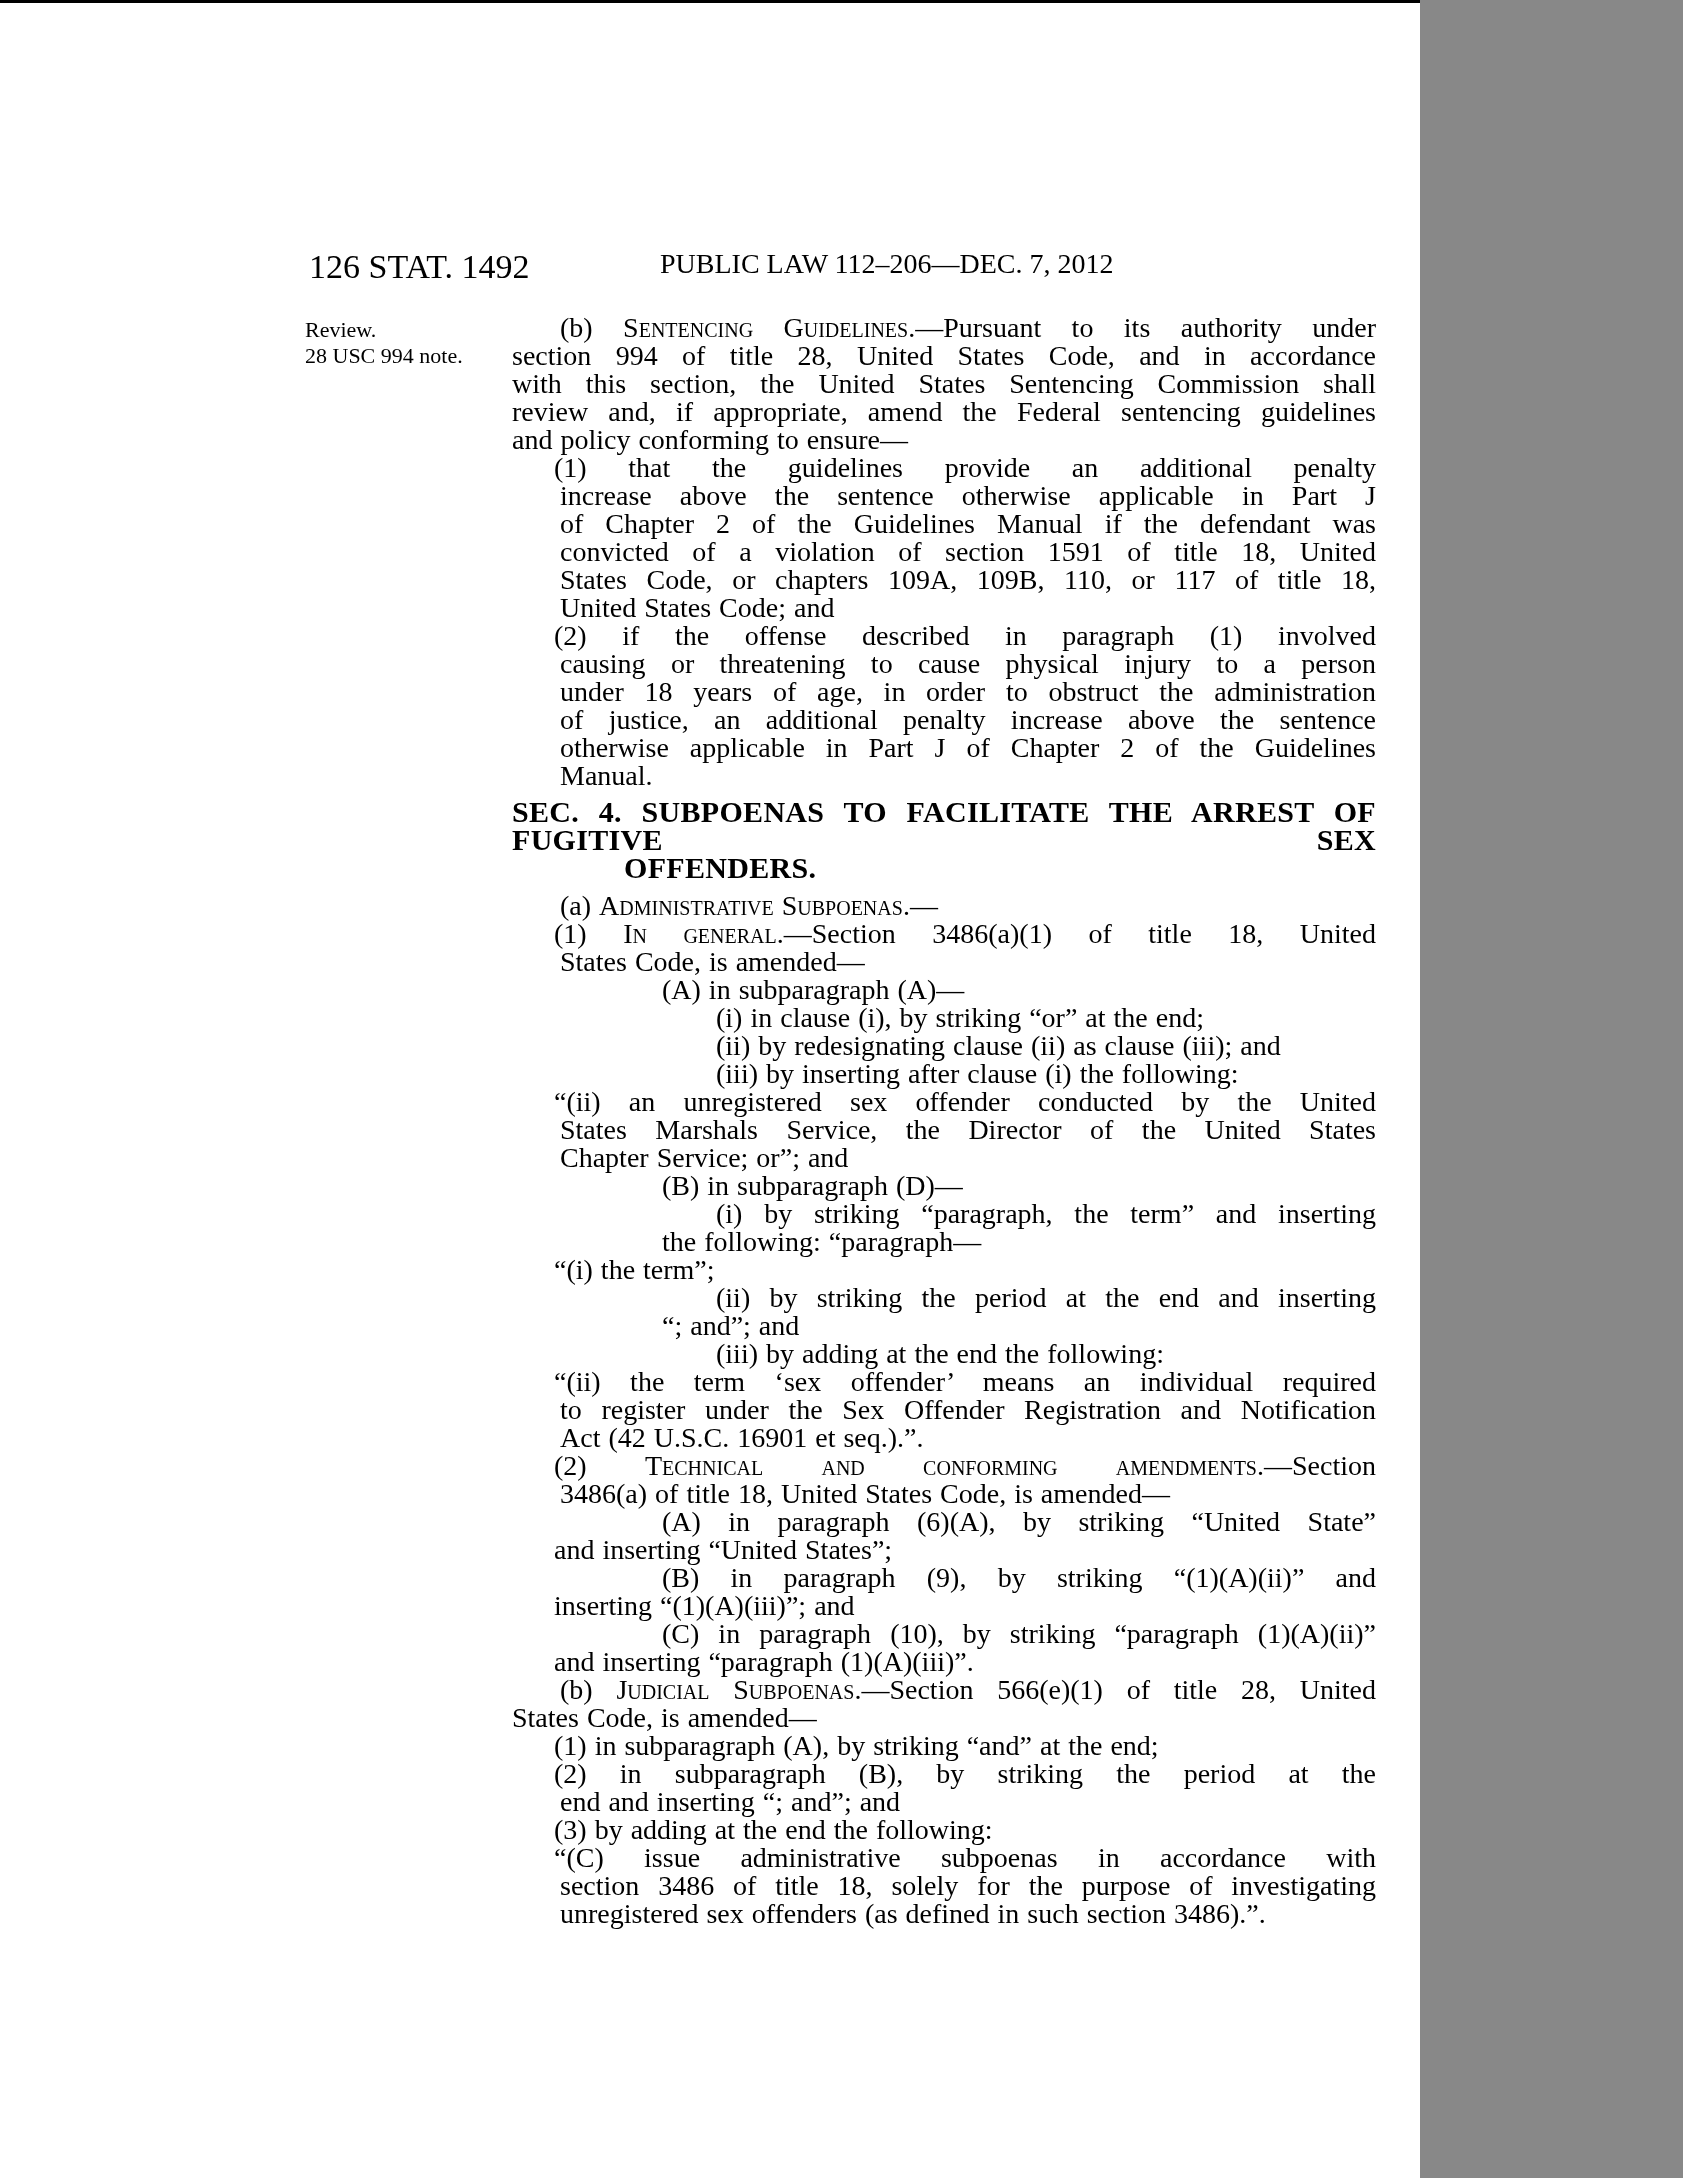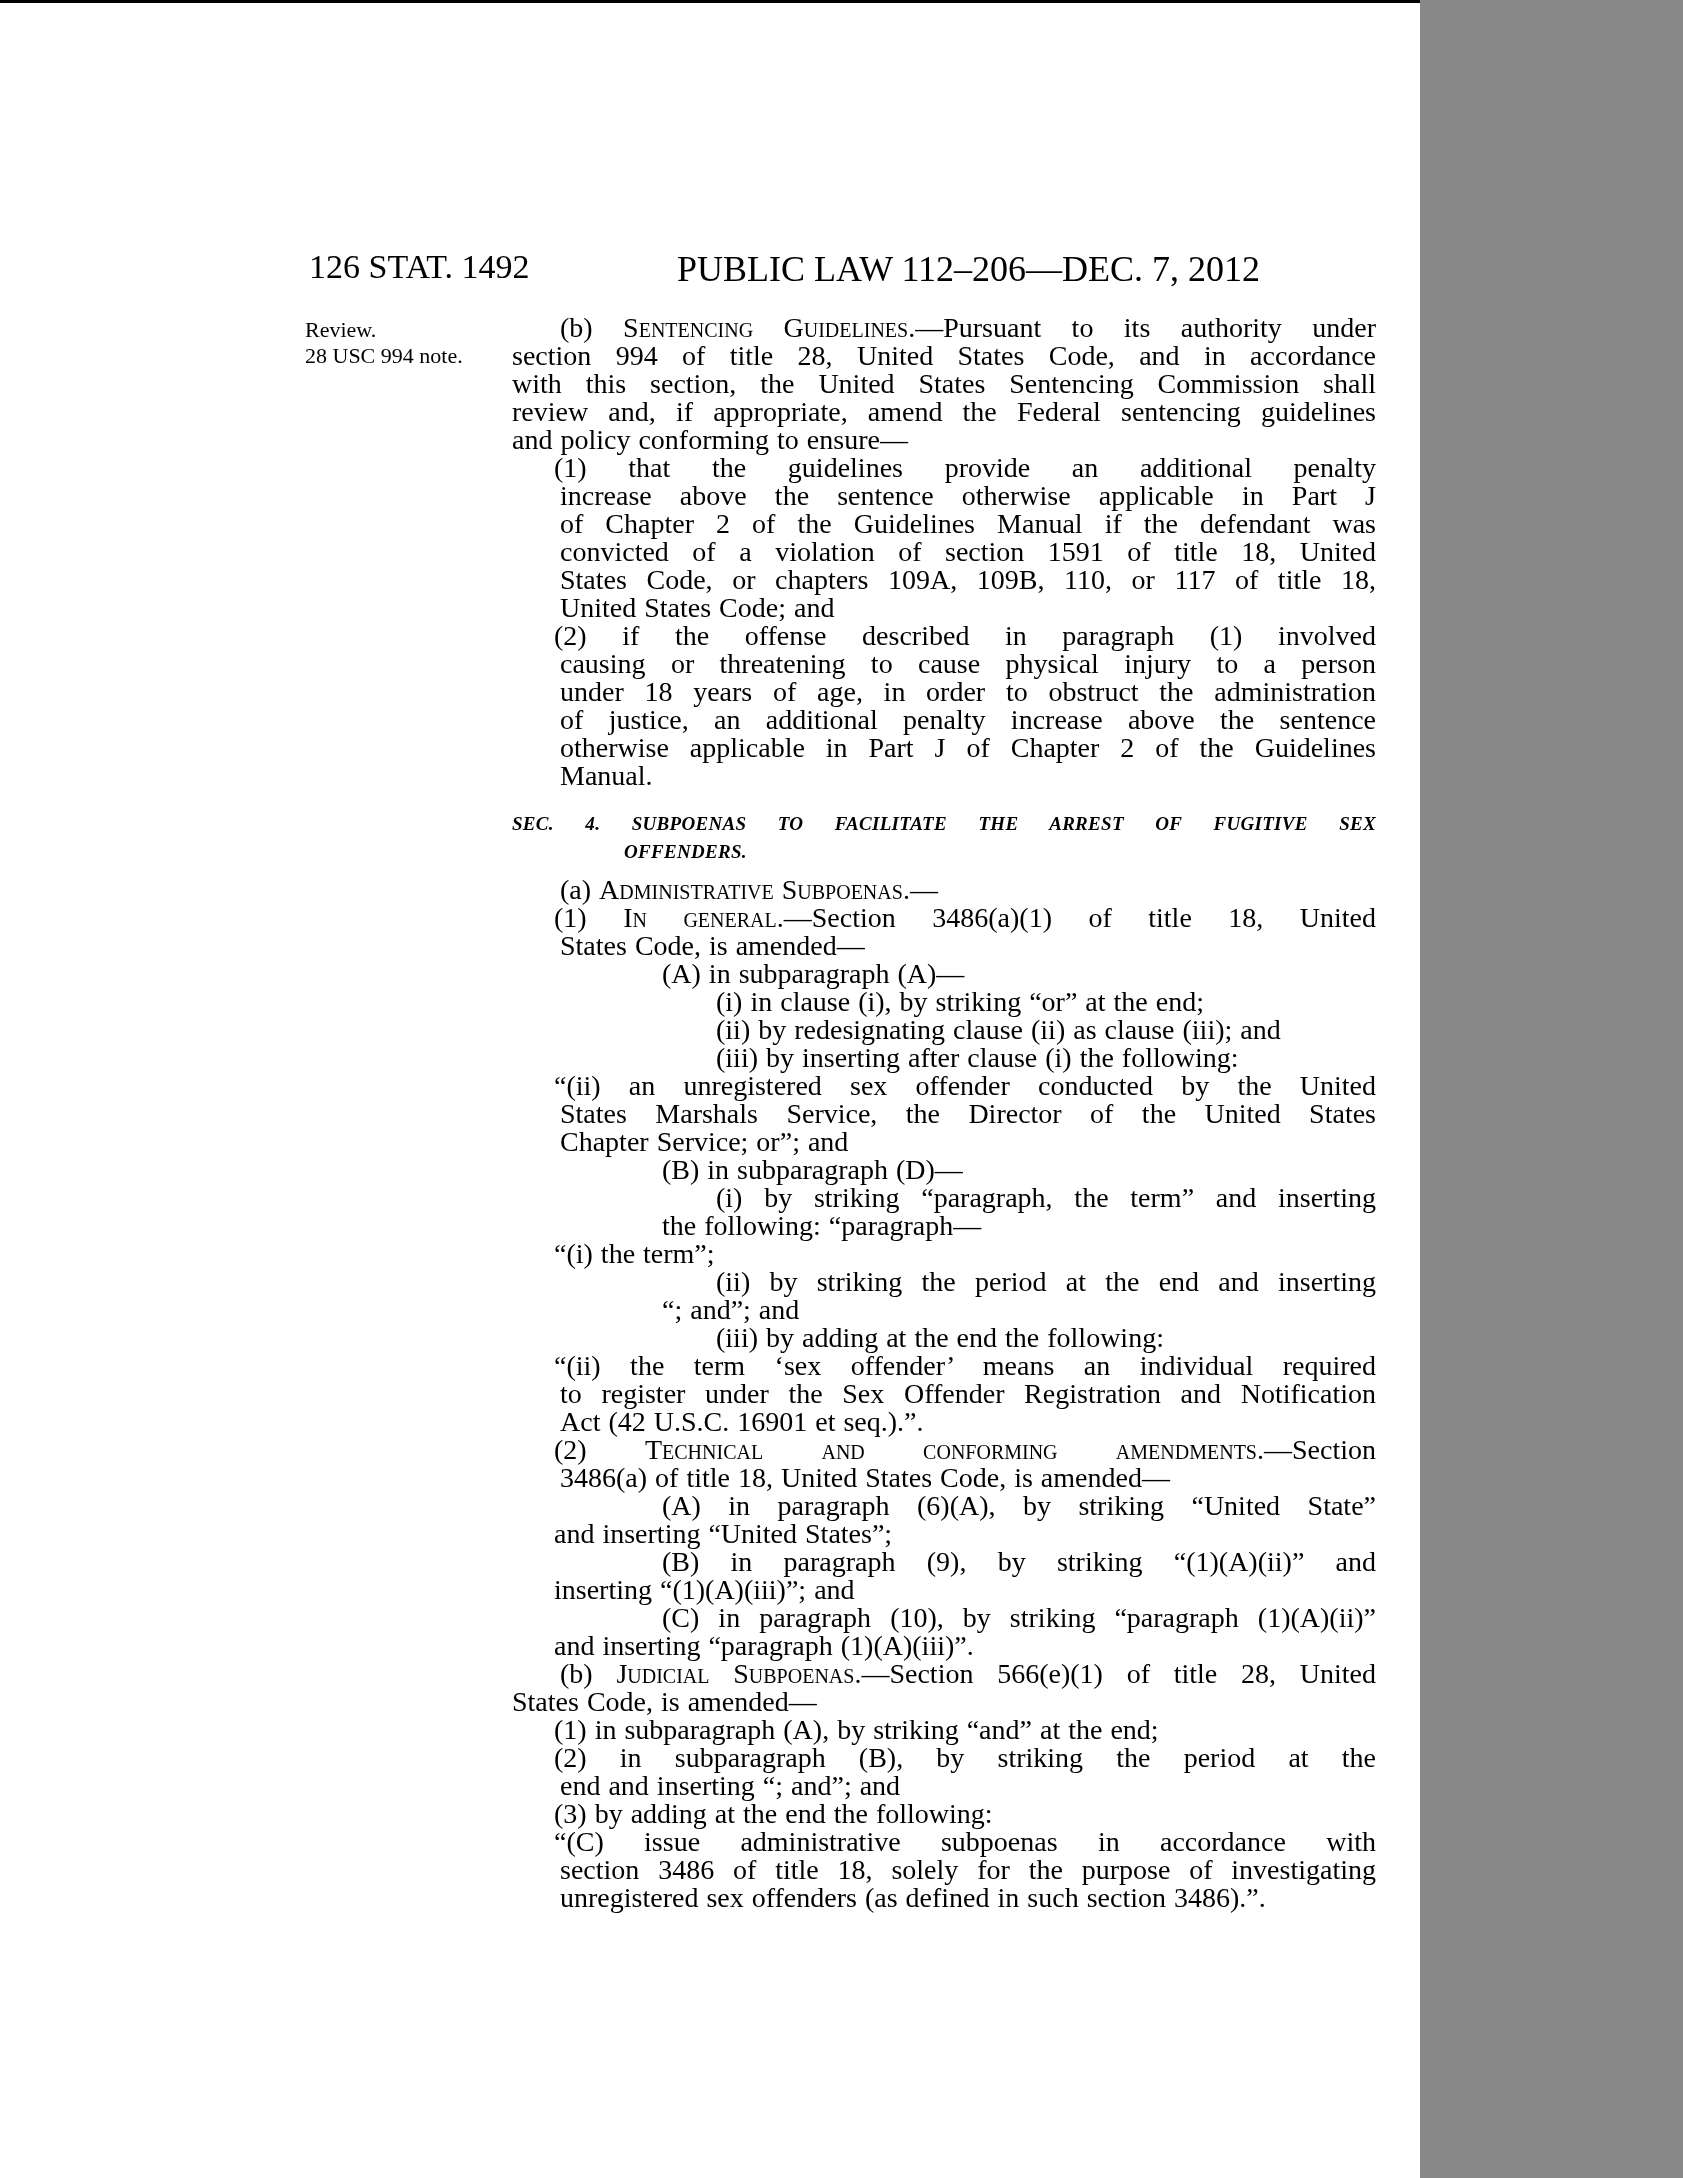--- a/index.html
+++ b/index.html
@@ -10,40 +10,39 @@
     color:#000;
     font-family:"Liberation Serif", serif;
     overflow:hidden;
   }
   .top-rule { position:absolute; top:0; left:0; width:1683px; height:3px; background:#000; }
   .header-left {
     position:absolute; left:309px; top:248px;
     font-size:34px; white-space:nowrap;
   }
   .header-center {
-    position:absolute; left:677px; top:248px;
-    font-size:36px; white-space:nowrap;
+    position:absolute; left:660px; top:248px;
+    font-size:28px; white-space:nowrap;
   }
   .margin-notes {
     position:absolute; left:305px; top:317px;
     font-size:22px; line-height:26px;
     width:198px;
   }
   .content {
     position:absolute; left:512px; top:314px; width:864px;
     font-size:28px; line-height:28px;
     word-spacing:1px;
   }
   .block { margin:0; }
   .block.type-heading {
     font-weight:bold;
-    font-size:19px;
-    margin:20px 0 10px 0;
+    font-size:30px;
+    margin:8px 0 10px 0;
     letter-spacing:0.3px;
-    font-style:italic;
   }
   .line { text-align:justify; }
   .line.j { text-align-last:justify; text-justify:inter-word; }
   .ind0 { margin-left:0; }
   .ind1 { margin-left:48px; }
   .ind2 { margin-left:42px; }
   .ind3 { margin-left:150px; }
   .ind4 { margin-left:204px; }
   .indh { margin-left:112px; }
   .sc { font-variant:small-caps; }

